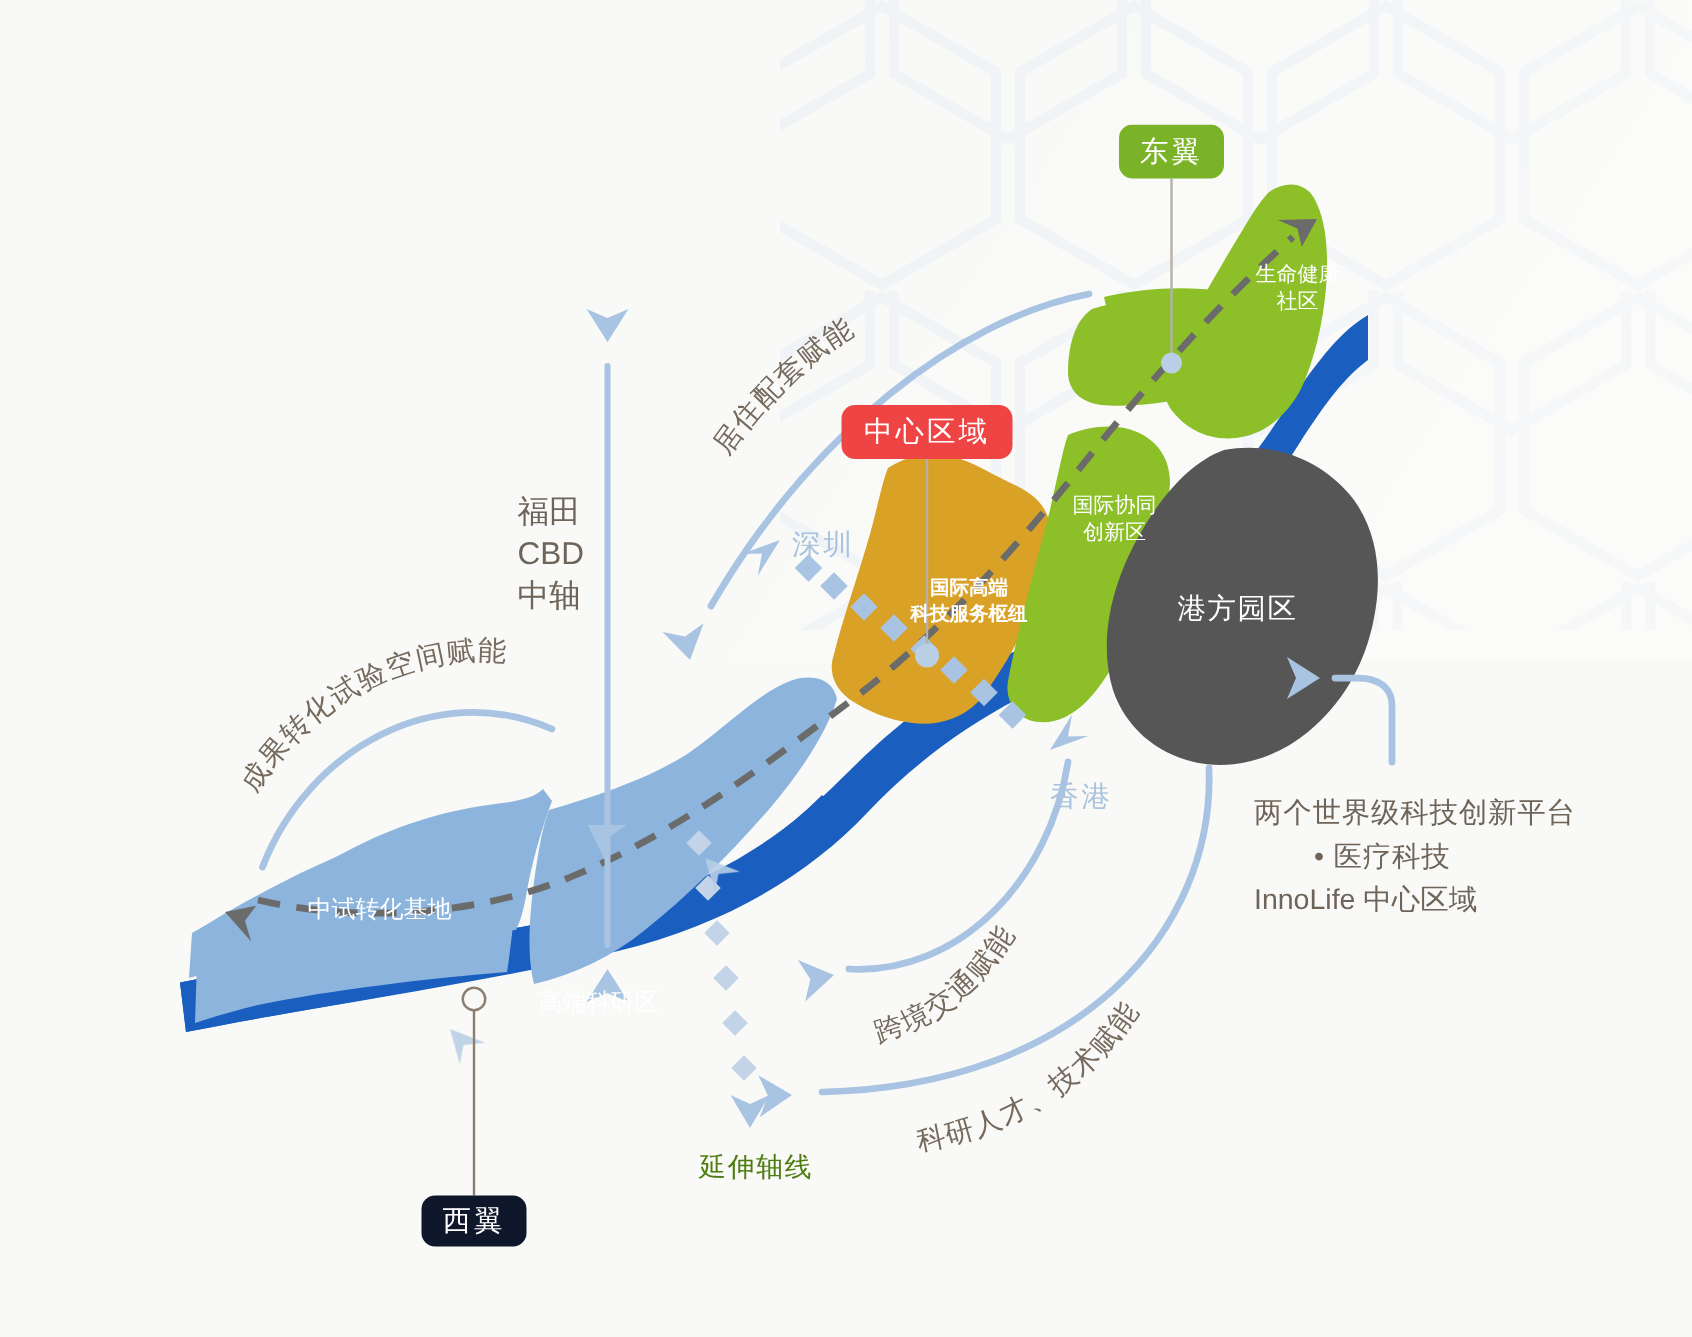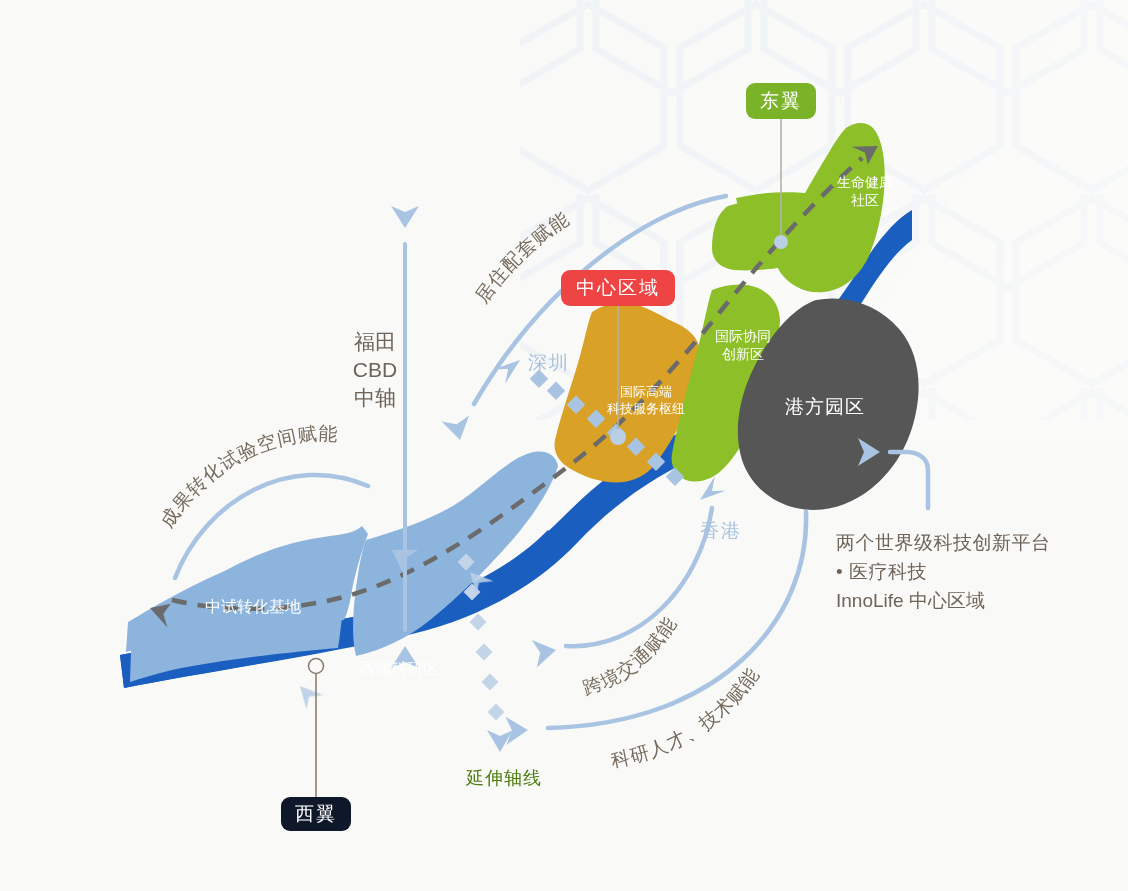--- a/index.html
+++ b/index.html
@@ -28,48 +28,48 @@
   .badge-west{background:#0f172a;left:281px;top:797px;width:70px;height:34px;}
 
   .maplabel{
     position:absolute;color:#ffffff;
     font-size:14px;line-height:18px;text-align:center;
     white-space:pre-line;
     pointer-events:none;
   }
   .lbl-talent{left:822px;top:173px;width:86px;}
   .lbl-coinnov{left:705px;top:327px;width:76px;}
-  .lbl-hub{left:586px;top:383px;width:120px;font-size:13px;line-height:17px;}
+  .lbl-hub{left:586px;top:383px;width:120px;font-size:13px;line-height:17px;font-weight:bold;}
   .lbl-hkpark{left:775px;top:398px;width:100px;font-size:19px;letter-spacing:1px;}
   .lbl-pilot{left:188px;top:598px;width:130px;font-size:16px;}
   .lbl-research{left:344px;top:660px;width:110px;font-size:16px;}
 
   .citylabel{
     position:absolute;color:#a9c2dd;font-size:19px;letter-spacing:2px;
   }
   .city-sz{left:528px;top:350px;}
   .city-hk{left:700px;top:518px;}
 
   .axis-label{
     position:absolute;left:345px;top:328px;
-    color:#6e6459;font-size:21px;line-height:28px;text-align:center;
+    color:#6e6459;font-size:21px;line-height:28px;text-align:left;
     width:60px;
   }
 
   .ext-label{
     position:absolute;left:466px;top:766px;
     color:#4d7c0f;font-size:18px;letter-spacing:1px;
   }
 
   .side-text{
     position:absolute;left:836px;top:528px;width:270px;
     color:#6e6459;font-size:19px;line-height:29px;
   }
   .side-text .h{letter-spacing:0.5px;}
-  .side-text .bullet{letter-spacing:0.5px;}
+  .side-text .bullet{letter-spacing:0.5px;margin-left:40px;}
 </style>
 </head>
 <body>
 
 <div id="stage">
 
   <svg class="layer" viewBox="0 0 1128 891">
     <defs>
       <pattern id="hexpat" width="168" height="194" patternUnits="userSpaceOnUse">
         <polygon points="84,4 160,48 160,146 84,190 8,146 8,48" fill="none" stroke="#eef2f6" stroke-width="7"></polygon>

